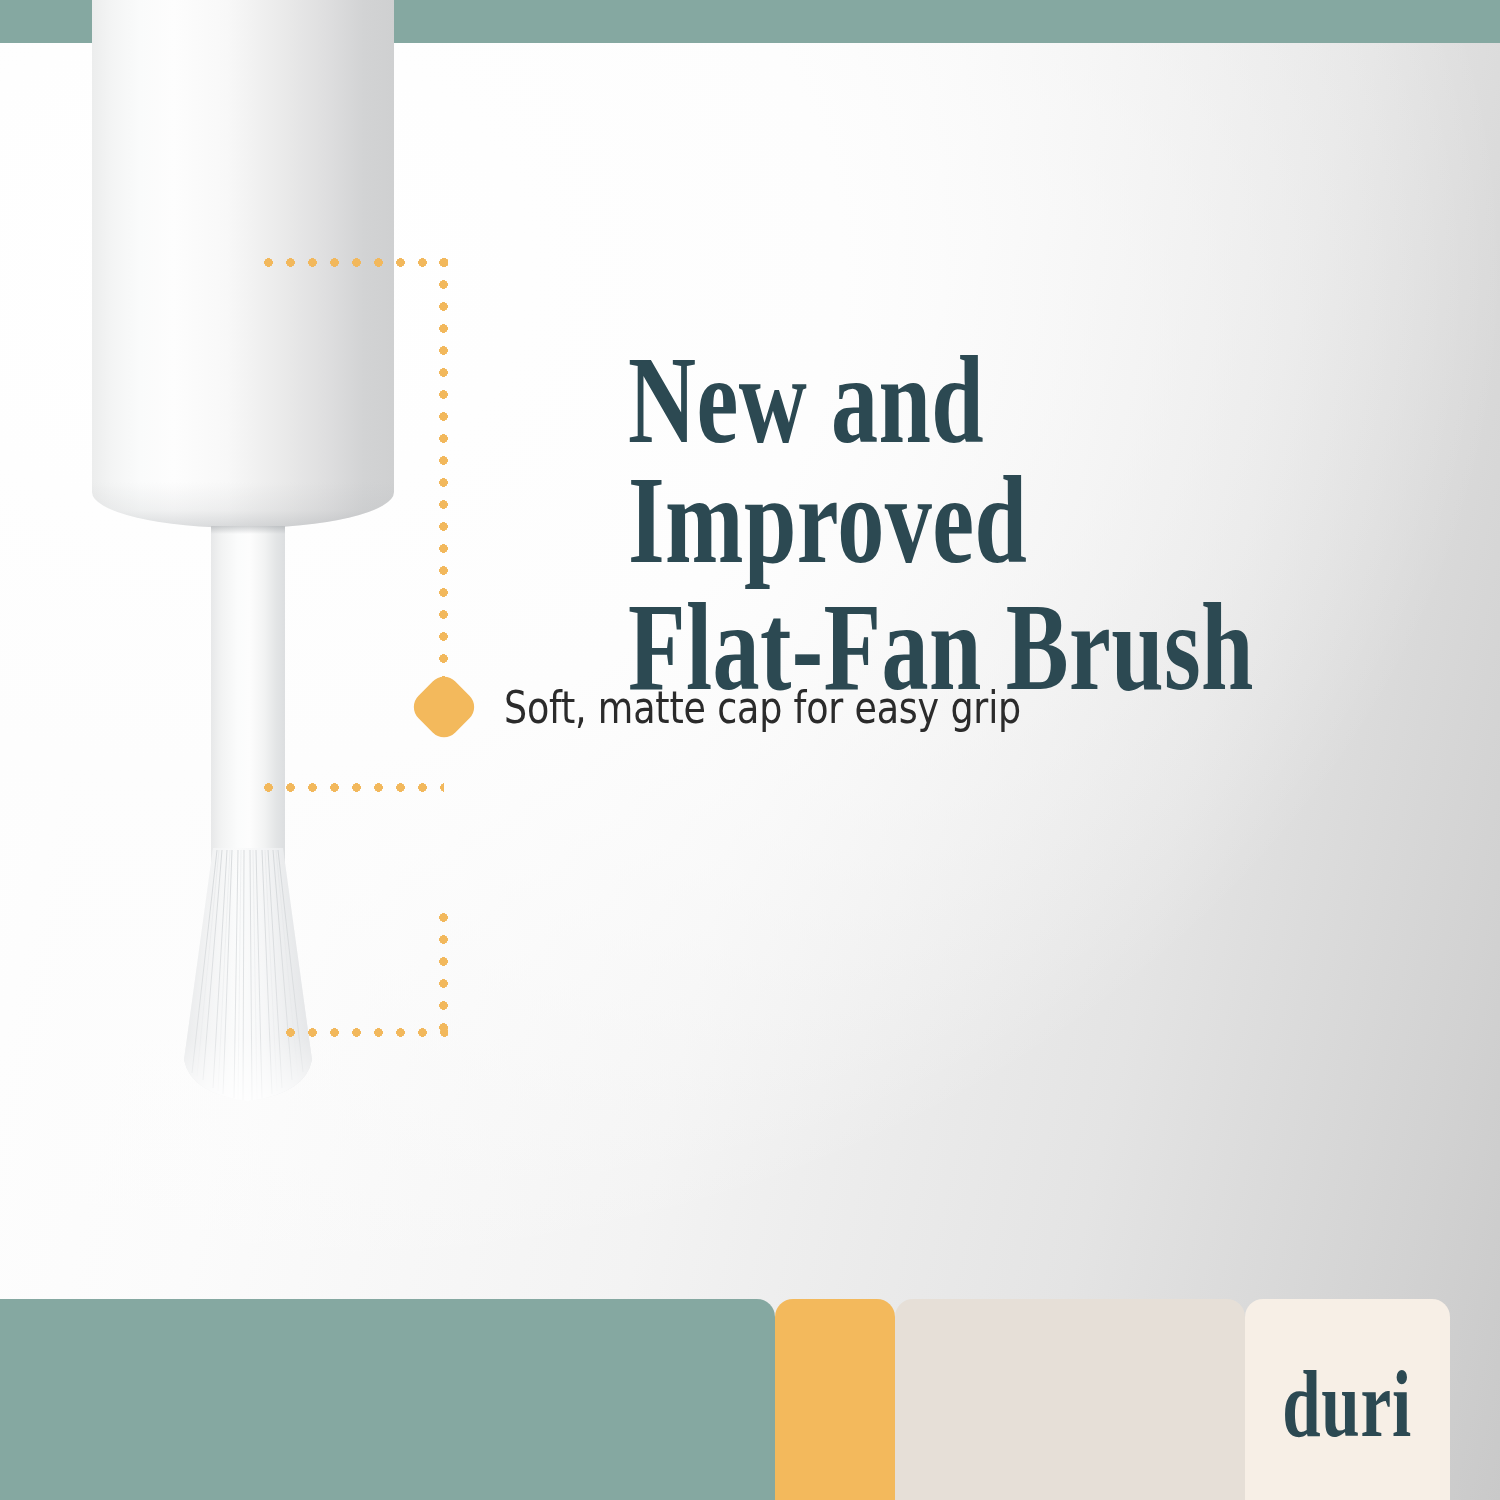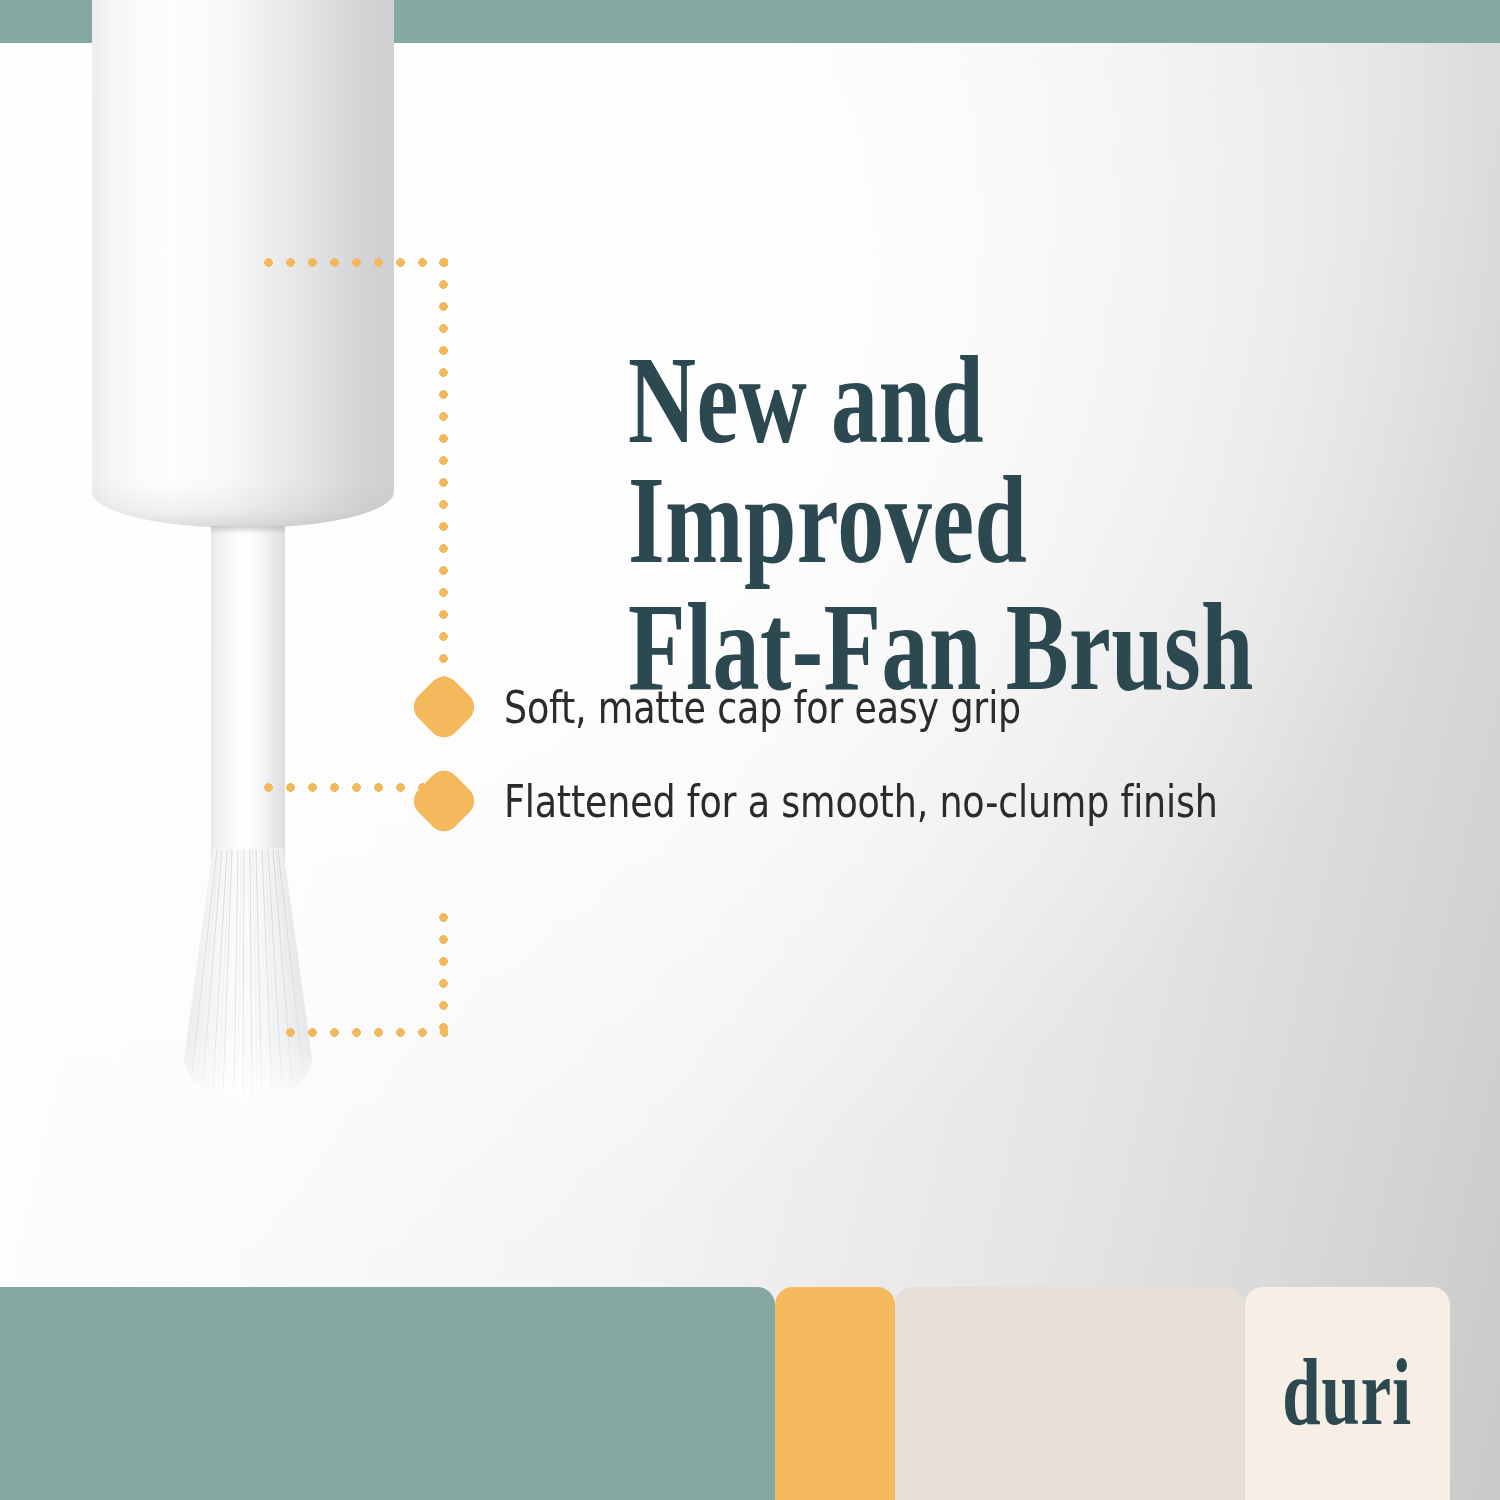--- a/index.html
+++ b/index.html
@@ -169,21 +169,21 @@
     letter-spacing: -0.2px;
     white-space: nowrap;
     transform: scaleX(0.9);
     transform-origin: left center;
   }
 
   
   .footer {
     position: absolute;
     left: 0;
-    bottom: 16px;
+    bottom: 4px;
     width: 1500px;
     height: 197px;
   }
   .fblock {
     position: absolute;
     top: 0;
     height: 217px;
   }
   .fb-green { left: -18px; width: 793px; border-radius: 0 18px 0 0; }
   .fb-orange { left: 775px; width: 120px; border-radius: 18px 18px 0 0; }
@@ -281,24 +281,20 @@
     <span class="l2">Flat-Fan Brush</span>
   </h1>
 
   <div class="features">
 
     <div class="feature">
       <span class="bullet"></span>
       <span class="feature-text">Soft, matte cap for easy grip</span>
     </div>
 
-    <div class="feature">
-      <span class="bullet"></span>
-      <span class="feature-text">Flattened for a smooth, no-clump finish</span>
-    </div>
 
 
   </div>
 
   <div class="footer">
     <div class="fblock fb-green" style="background:#85A8A1;"></div>
     <div class="fblock fb-orange" style="background:#F3B95C;"></div>
     <div class="fblock fb-beige" style="background:#E6DFD7;"></div>
     <div class="fblock fb-cream" style="background:#F7EFE6;">
       <span class="logo">duri</span>

